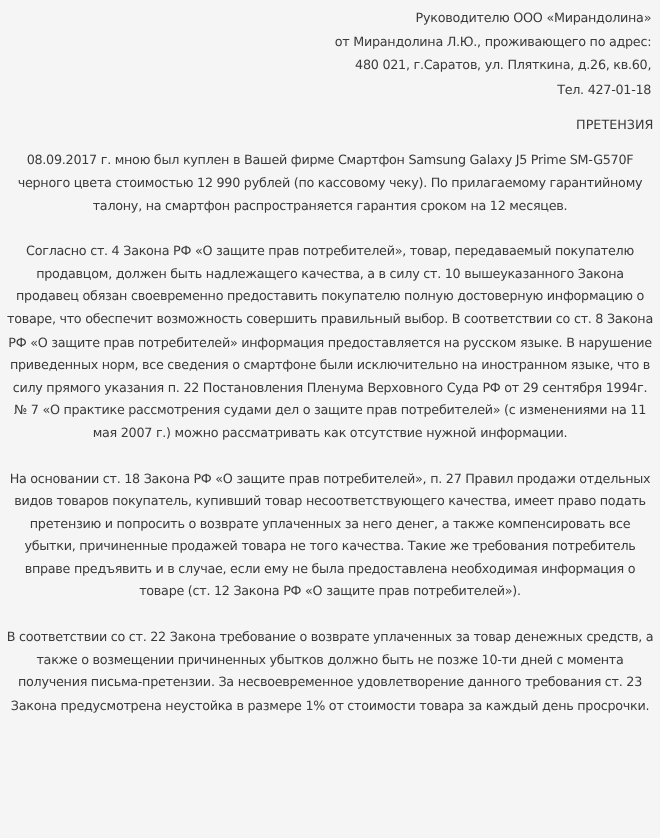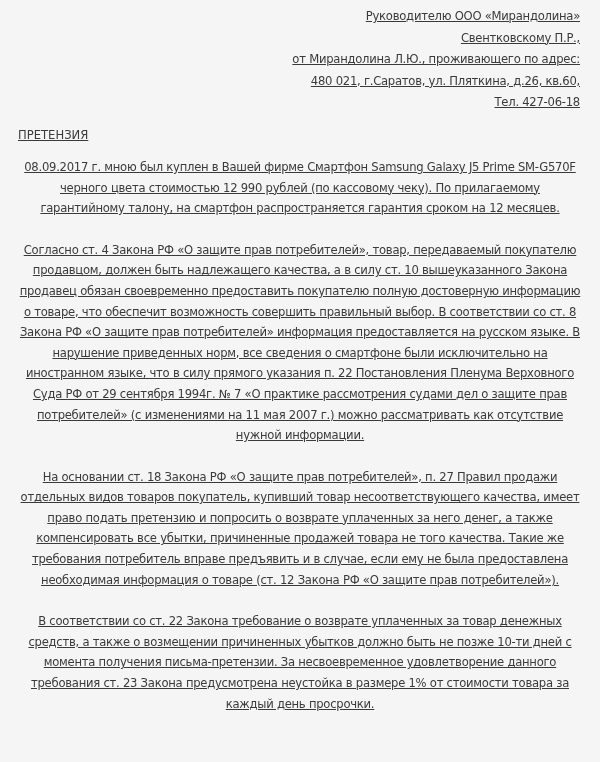--- a/index.html
+++ b/index.html
@@ -13,35 +13,34 @@
       overflow: hidden;
       font-family: "DejaVu Sans", sans-serif;
       color: #3a3a3a;
       font-size: 11.6px;
       letter-spacing: -0.25px;
     }
     .page {
       position: relative;
       width: 600px;
       height: 762px;
-      padding: 0 18px;
+      padding: 0 6px;
       box-sizing: border-box;
-      text-decoration: underline;
     }
     .addressee {
       text-align: right;
       padding-top: 6px;
       padding-right: 2px;
       line-height: 21.6px;
     }
     .addressee div {
       white-space: nowrap;
     }
     .title {
-      text-align: left;
+      text-align: right;
       margin-top: 11px;
       line-height: 20px;
       letter-spacing: 0;
     }
     .para {
       margin: 0;
       line-height: 20.6px;
       text-align: center;
     }
     .para + .para {
@@ -51,24 +50,23 @@
       margin-top: 12px;
     }
   </style>
 </head>
 <body>
 
 <div class="page">
 
   <div class="addressee">
     <div>Руководителю ООО «Мирандолина»</div>
-    <div>Свентковскому П.Р.,</div>
     <div>от Мирандолина Л.Ю., проживающего по адрес:</div>
     <div>480 021, г.Саратов, ул. Пляткина, д.26, кв.60,</div>
-    <div>Тел. 427-06-18</div>
+    <div>Тел. 427-01-18</div>
   </div>
 
   <div class="title">ПРЕТЕНЗИЯ</div>
 
   <div class="body">
     <p class="para">08.09.2017 г. мною был куплен в Вашей фирме Смартфон Samsung Galaxy J5 Prime SM-G570F черного цвета стоимостью 12 990 рублей (по кассовому чеку). По прилагаемому гарантийному талону, на смартфон распространяется гарантия сроком на 12 месяцев.</p>
     <p class="para">Согласно ст. 4 Закона РФ «О защите прав потребителей», товар, передаваемый покупателю продавцом, должен быть надлежащего качества, а в силу ст. 10 вышеуказанного Закона продавец обязан своевременно предоставить покупателю полную достоверную информацию о товаре, что обеспечит возможность совершить правильный выбор. В соответствии со ст. 8 Закона РФ «О защите прав потребителей» информация предоставляется на русском языке. В нарушение приведенных норм, все сведения о смартфоне были исключительно на иностранном языке, что в силу прямого указания п. 22 Постановления Пленума Верховного Суда РФ от 29 сентября 1994г. № 7 «О практике рассмотрения судами дел о защите прав потребителей» (с изменениями на 11 мая 2007 г.) можно рассматривать как отсутствие нужной информации.</p>
     <p class="para">На основании ст. 18 Закона РФ «О защите прав потребителей», п. 27 Правил продажи отдельных видов товаров покупатель, купивший товар несоответствующего качества, имеет право подать претензию и попросить о возврате уплаченных за него денег, а также компенсировать все убытки, причиненные продажей товара не того качества. Такие же требования потребитель вправе предъявить и в случае, если ему не была предоставлена необходимая информация о товаре (ст. 12 Закона РФ «О защите прав потребителей»).</p>
     <p class="para">В соответствии со ст. 22 Закона требование о возврате уплаченных за товар денежных средств, а также о возмещении причиненных убытков должно быть не позже 10-ти дней с момента получения письма-претензии. За несвоевременное удовлетворение данного требования ст. 23 Закона предусмотрена неустойка в размере 1% от стоимости товара за каждый день просрочки.</p>
 

